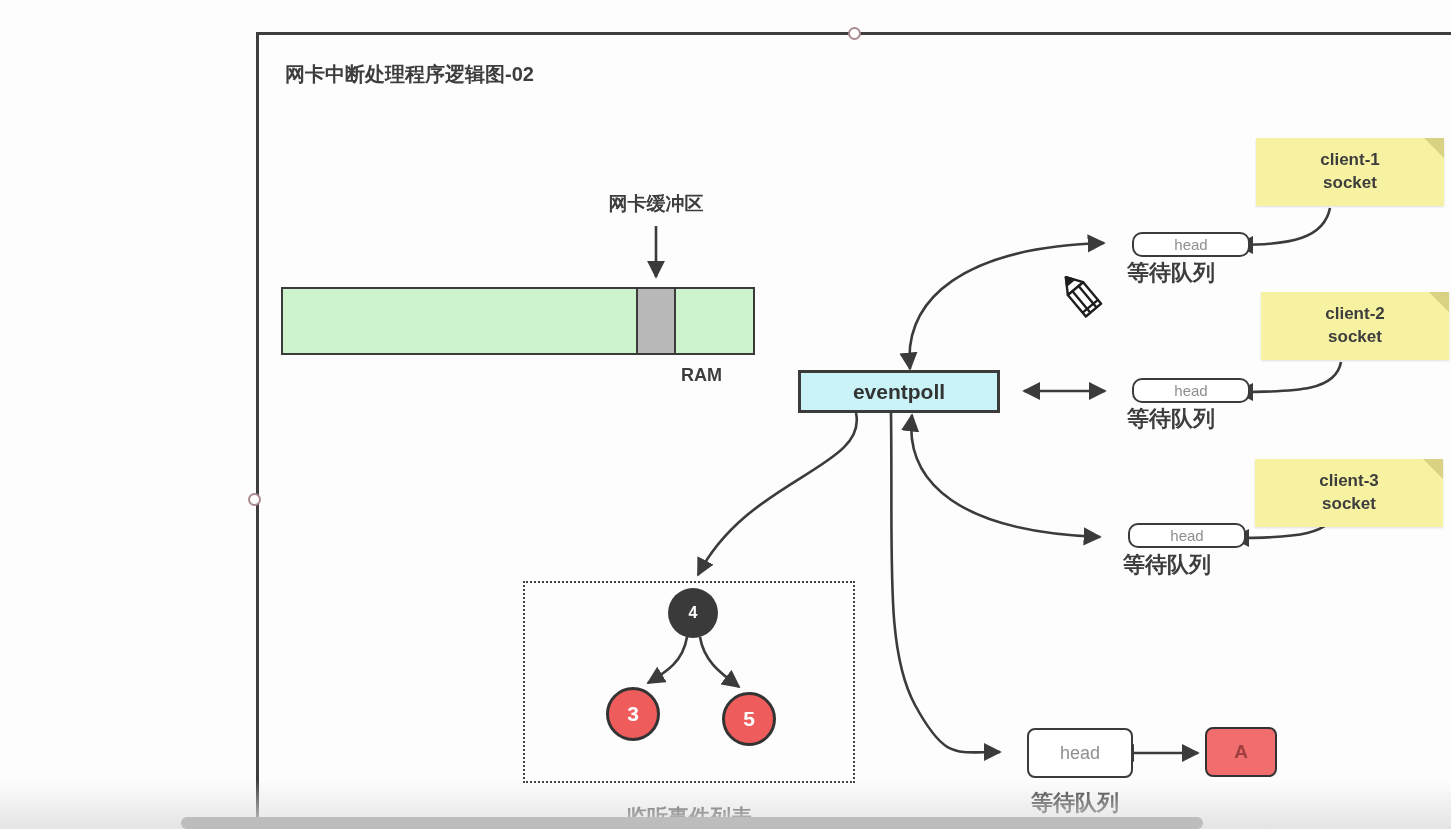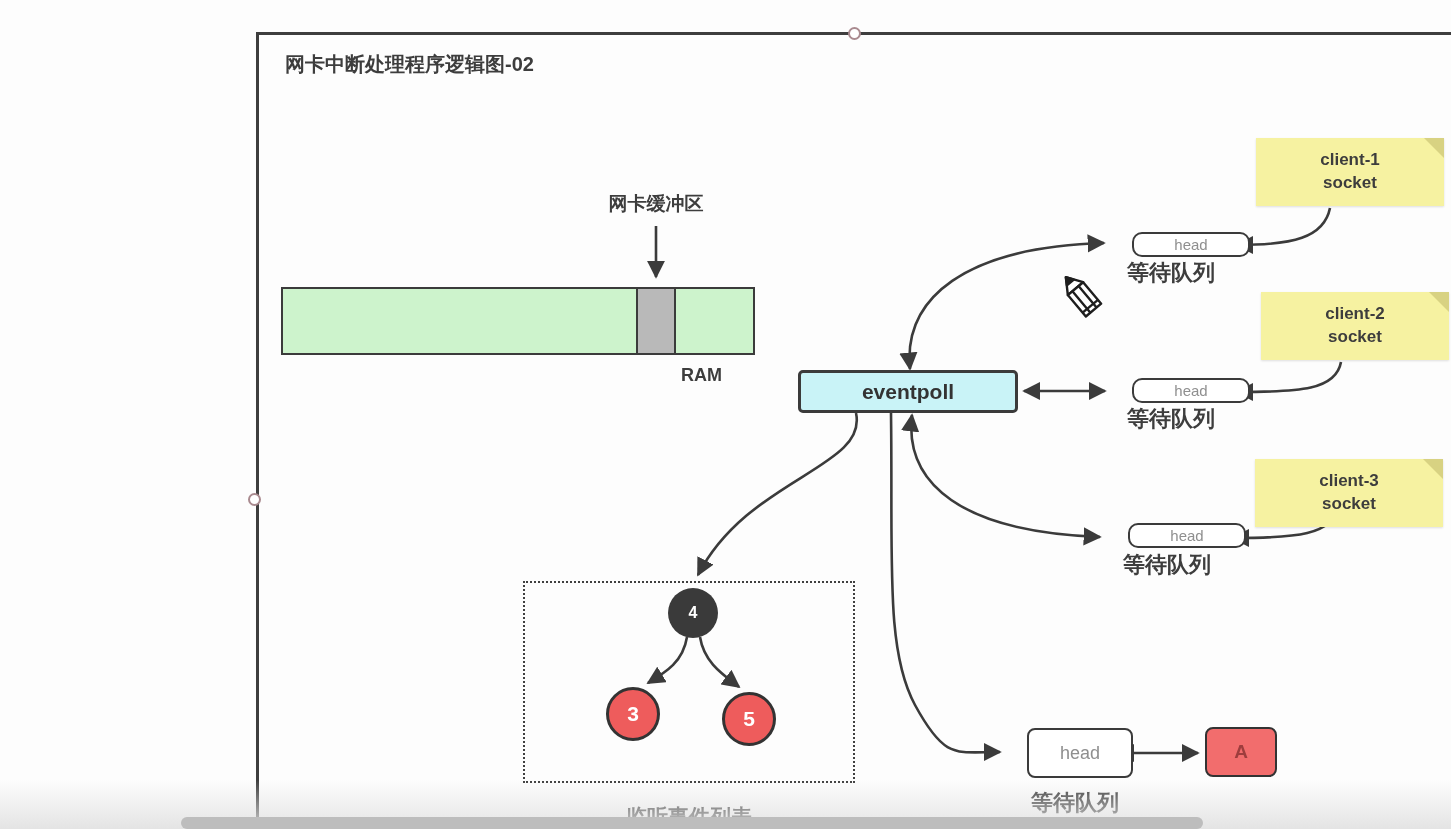--- a/index.html
+++ b/index.html
@@ -21,22 +21,22 @@
   .ram-bar{
     position:absolute;left:281px;top:287px;width:474px;height:68px;
     background:#cdf3cc;border:2px solid #3b3b3b;box-sizing:border-box;z-index:2;
   }
   .buffer-seg{
     position:absolute;left:353px;top:-2px;width:40px;height:68px;
     background:#b9b9b9;border:2px solid #3b3b3b;box-sizing:border-box;
   }
   
   .eventpoll{
-    position:absolute;left:798px;top:370px;width:220px;height:43px;
-    background:#c9f3f7;border:3px solid #3b3b3b;border-radius:5px;box-sizing:border-box;
+    position:absolute;left:798px;top:370px;width:202px;height:43px;
+    background:#c9f3f7;border:3px solid #3b3b3b;border-radius:0;box-sizing:border-box;
     display:flex;align-items:center;justify-content:center;
     font-size:21px;font-weight:bold;color:#333;z-index:2;
   }
   
   .note{
     position:absolute;width:188px;height:68px;background:#f6f2a1;
     display:flex;flex-direction:column;align-items:center;justify-content:center;
     font-size:17px;font-weight:bold;color:#3d3d3d;line-height:1.35;z-index:2;
     box-shadow:0 1px 2px rgba(0,0,0,0.12);
   }
@@ -85,21 +85,21 @@
   .pencil-wrap{position:absolute;left:1050px;top:263px;width:60px;height:62px;z-index:3;transform:rotate(-40deg);}
 </style>
 </head>
 <body>
 
 <div class="border-line" style="left:257px;top:32px;width:1194px;height:2.5px;"></div>
 <div class="border-line" style="left:256px;top:32px;width:2.5px;height:797px;"></div>
 <div class="handle" style="left:848px;top:27px;"></div>
 <div class="handle" style="left:248px;top:493px;"></div>
 
-<div class="abs caption" style="left:285px;top:51px;font-size:20px;text-align:left;">网卡中断处理程序逻辑图-02</div>
+<div class="abs caption" style="left:285px;top:61px;font-size:20px;text-align:left;">网卡中断处理程序逻辑图-02</div>
 
 <div class="abs caption" style="left:596px;top:191px;width:120px;font-size:19px;">网卡缓冲区</div>
 <div class="ram-bar">
   <div class="buffer-seg"></div>
 </div>
 <div class="abs caption" style="left:282px;top:365px;width:440px;font-size:18px;text-align:right;">RAM</div>
 
 <div class="eventpoll">
   <span>eventpoll</span>
 </div>

